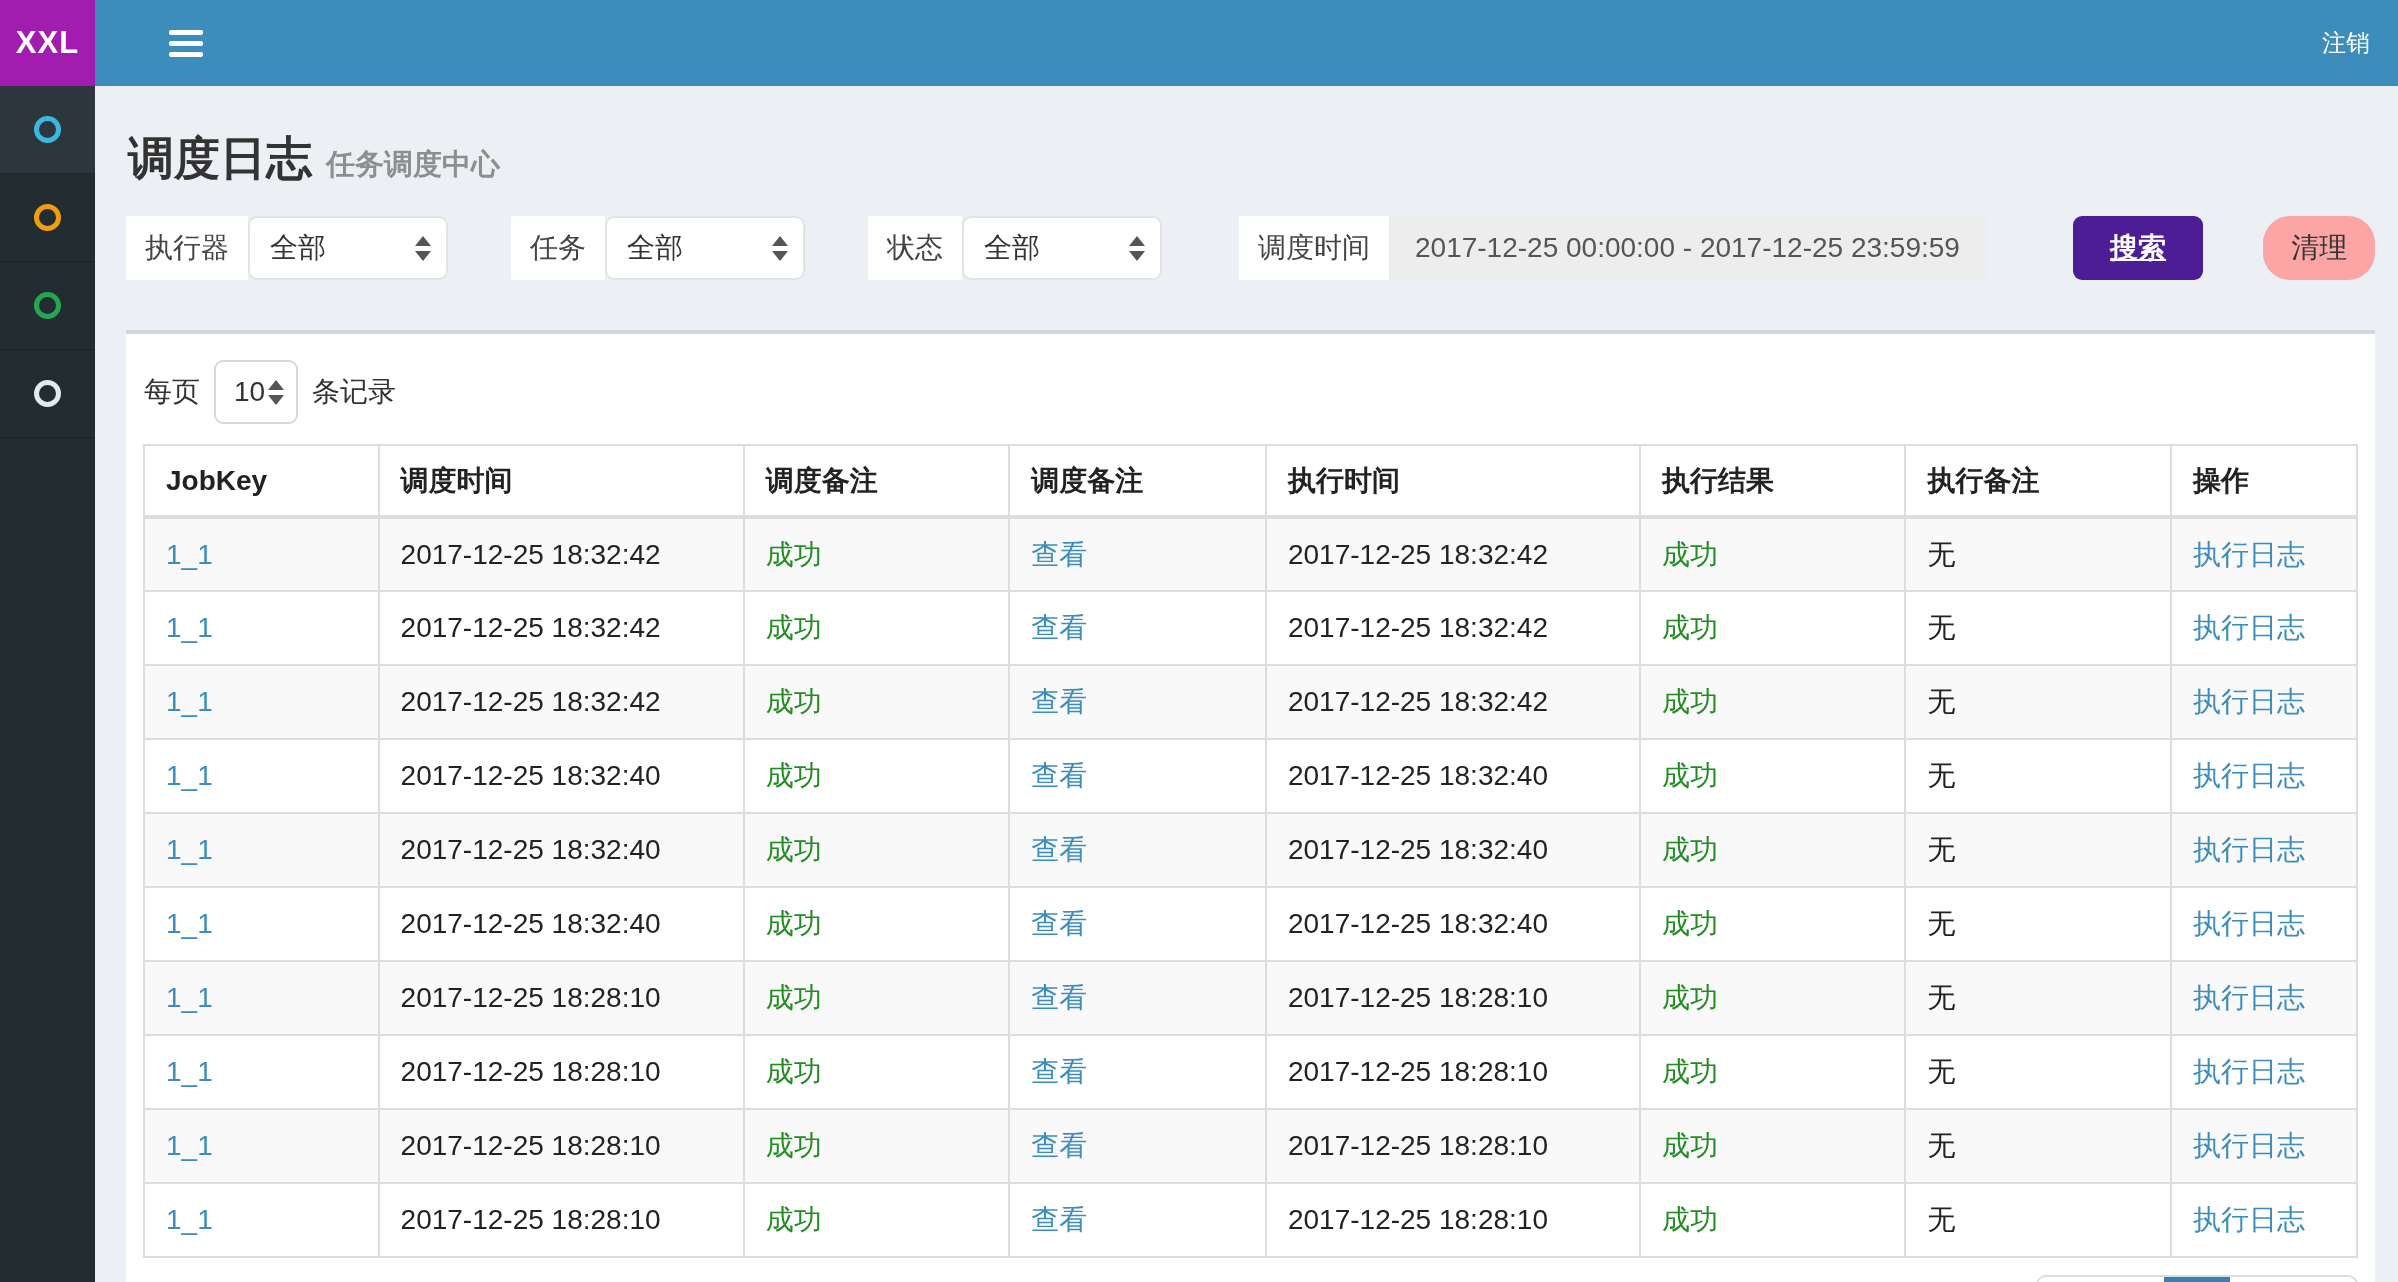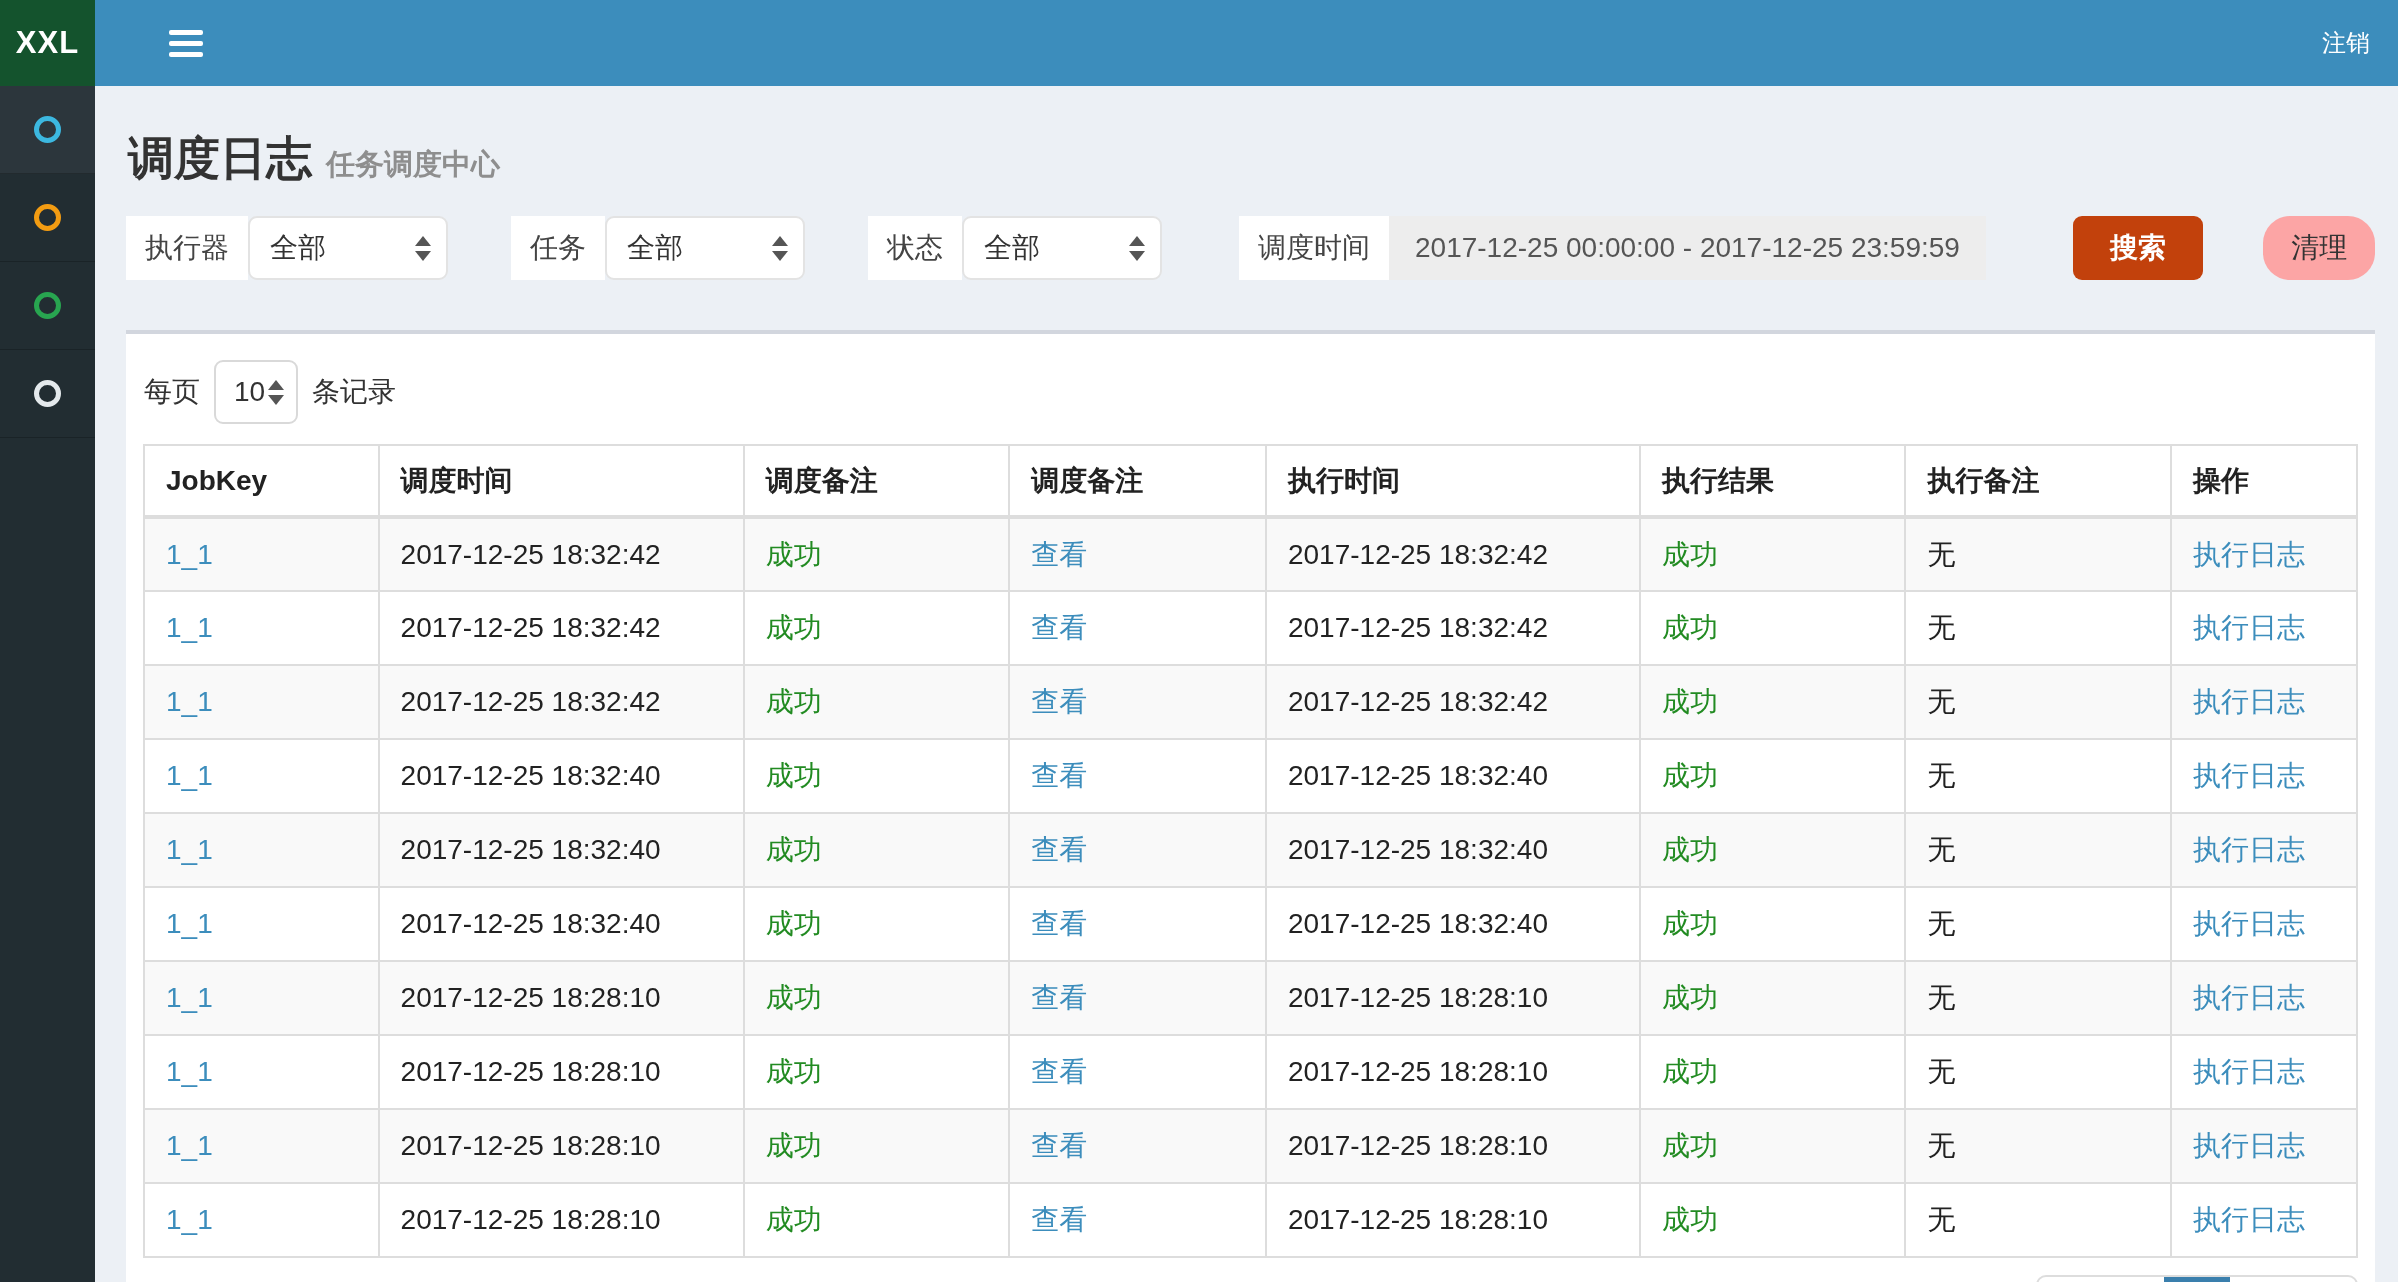--- a/index.html
+++ b/index.html
@@ -5,21 +5,21 @@
   * { margin:0; padding:0; box-sizing:border-box; }
   html,body { width:2398px; height:1282px; overflow:hidden; }
   body {
     font-family:"Liberation Sans","DejaVu Sans",sans-serif;
     font-size:28px; color:#333; background:#ecf0f5; position:relative;
   }
 
   
   .navbar { display:flex; height:86px; width:100%; }
   .logo {
-    width:95px; height:86px; background:#14532d; color:#fff;
+    width:95px; height:86px; background:#a21caf; color:#fff;
     display:flex; align-items:center; justify-content:center;
     font-size:31px; font-weight:bold; letter-spacing:1px;
   }
   .navbar-main {
     flex:1; background:#3c8dbc; display:flex; align-items:center;padding-left:43px;
   }
   .hamburger { margin-left:31px; cursor:pointer; display:flex; flex-direction:column; gap:6px; }
   .hamburger span { width:34px; height:5px; background:#fff; border-radius:2px; display:block; }
   .logout { margin-left:auto; margin-right:28px; color:#fff; font-size:24px; cursor:pointer; }
 
@@ -54,21 +54,21 @@
   .stepper .up   { border-bottom:10px solid #555; }
   .stepper .down { border-top:10px solid #555; }
   .g-exec { margin-right:63px; } .g-job { margin-right:63px; } .g-status { margin-right:77px; }
   .g-time { flex:1; margin-right:87px; }
   .time-input {
     flex:1; background:#ededed; color:#555; display:flex; align-items:center;
     padding:0 26px; white-space:nowrap; overflow:hidden;
   }
   .btn { border:none; border-radius:9px; font-size:28px; cursor:pointer;
          font-family:"Liberation Sans","DejaVu Sans",sans-serif; }
-  .btn-search { width:132px; background:#c2410c; color:#fff; font-weight:bold; margin-right:60px; }
+  .btn-search { width:132px; background:#4c1d95; color:#fff; font-weight:bold; margin-right:60px;text-decoration:underline; }
   .btn-clean  { width:113px; background:#fca5a5; color:#333;border-radius:27px; }
 
   
   .box {
     margin-top:50px; background:#fff; border-top:4px solid #d2d6de;
     padding:26px 17px 0 17px; height:1010px;
   }
   .perpage { display:flex; align-items:center; margin:0 0 20px 1px; color:#333; }
   .perpage .selectbox { width:84px; height:64px; margin:0 14px; padding:0 12px 0 18px; border-color:#d9d9d9; }
 

